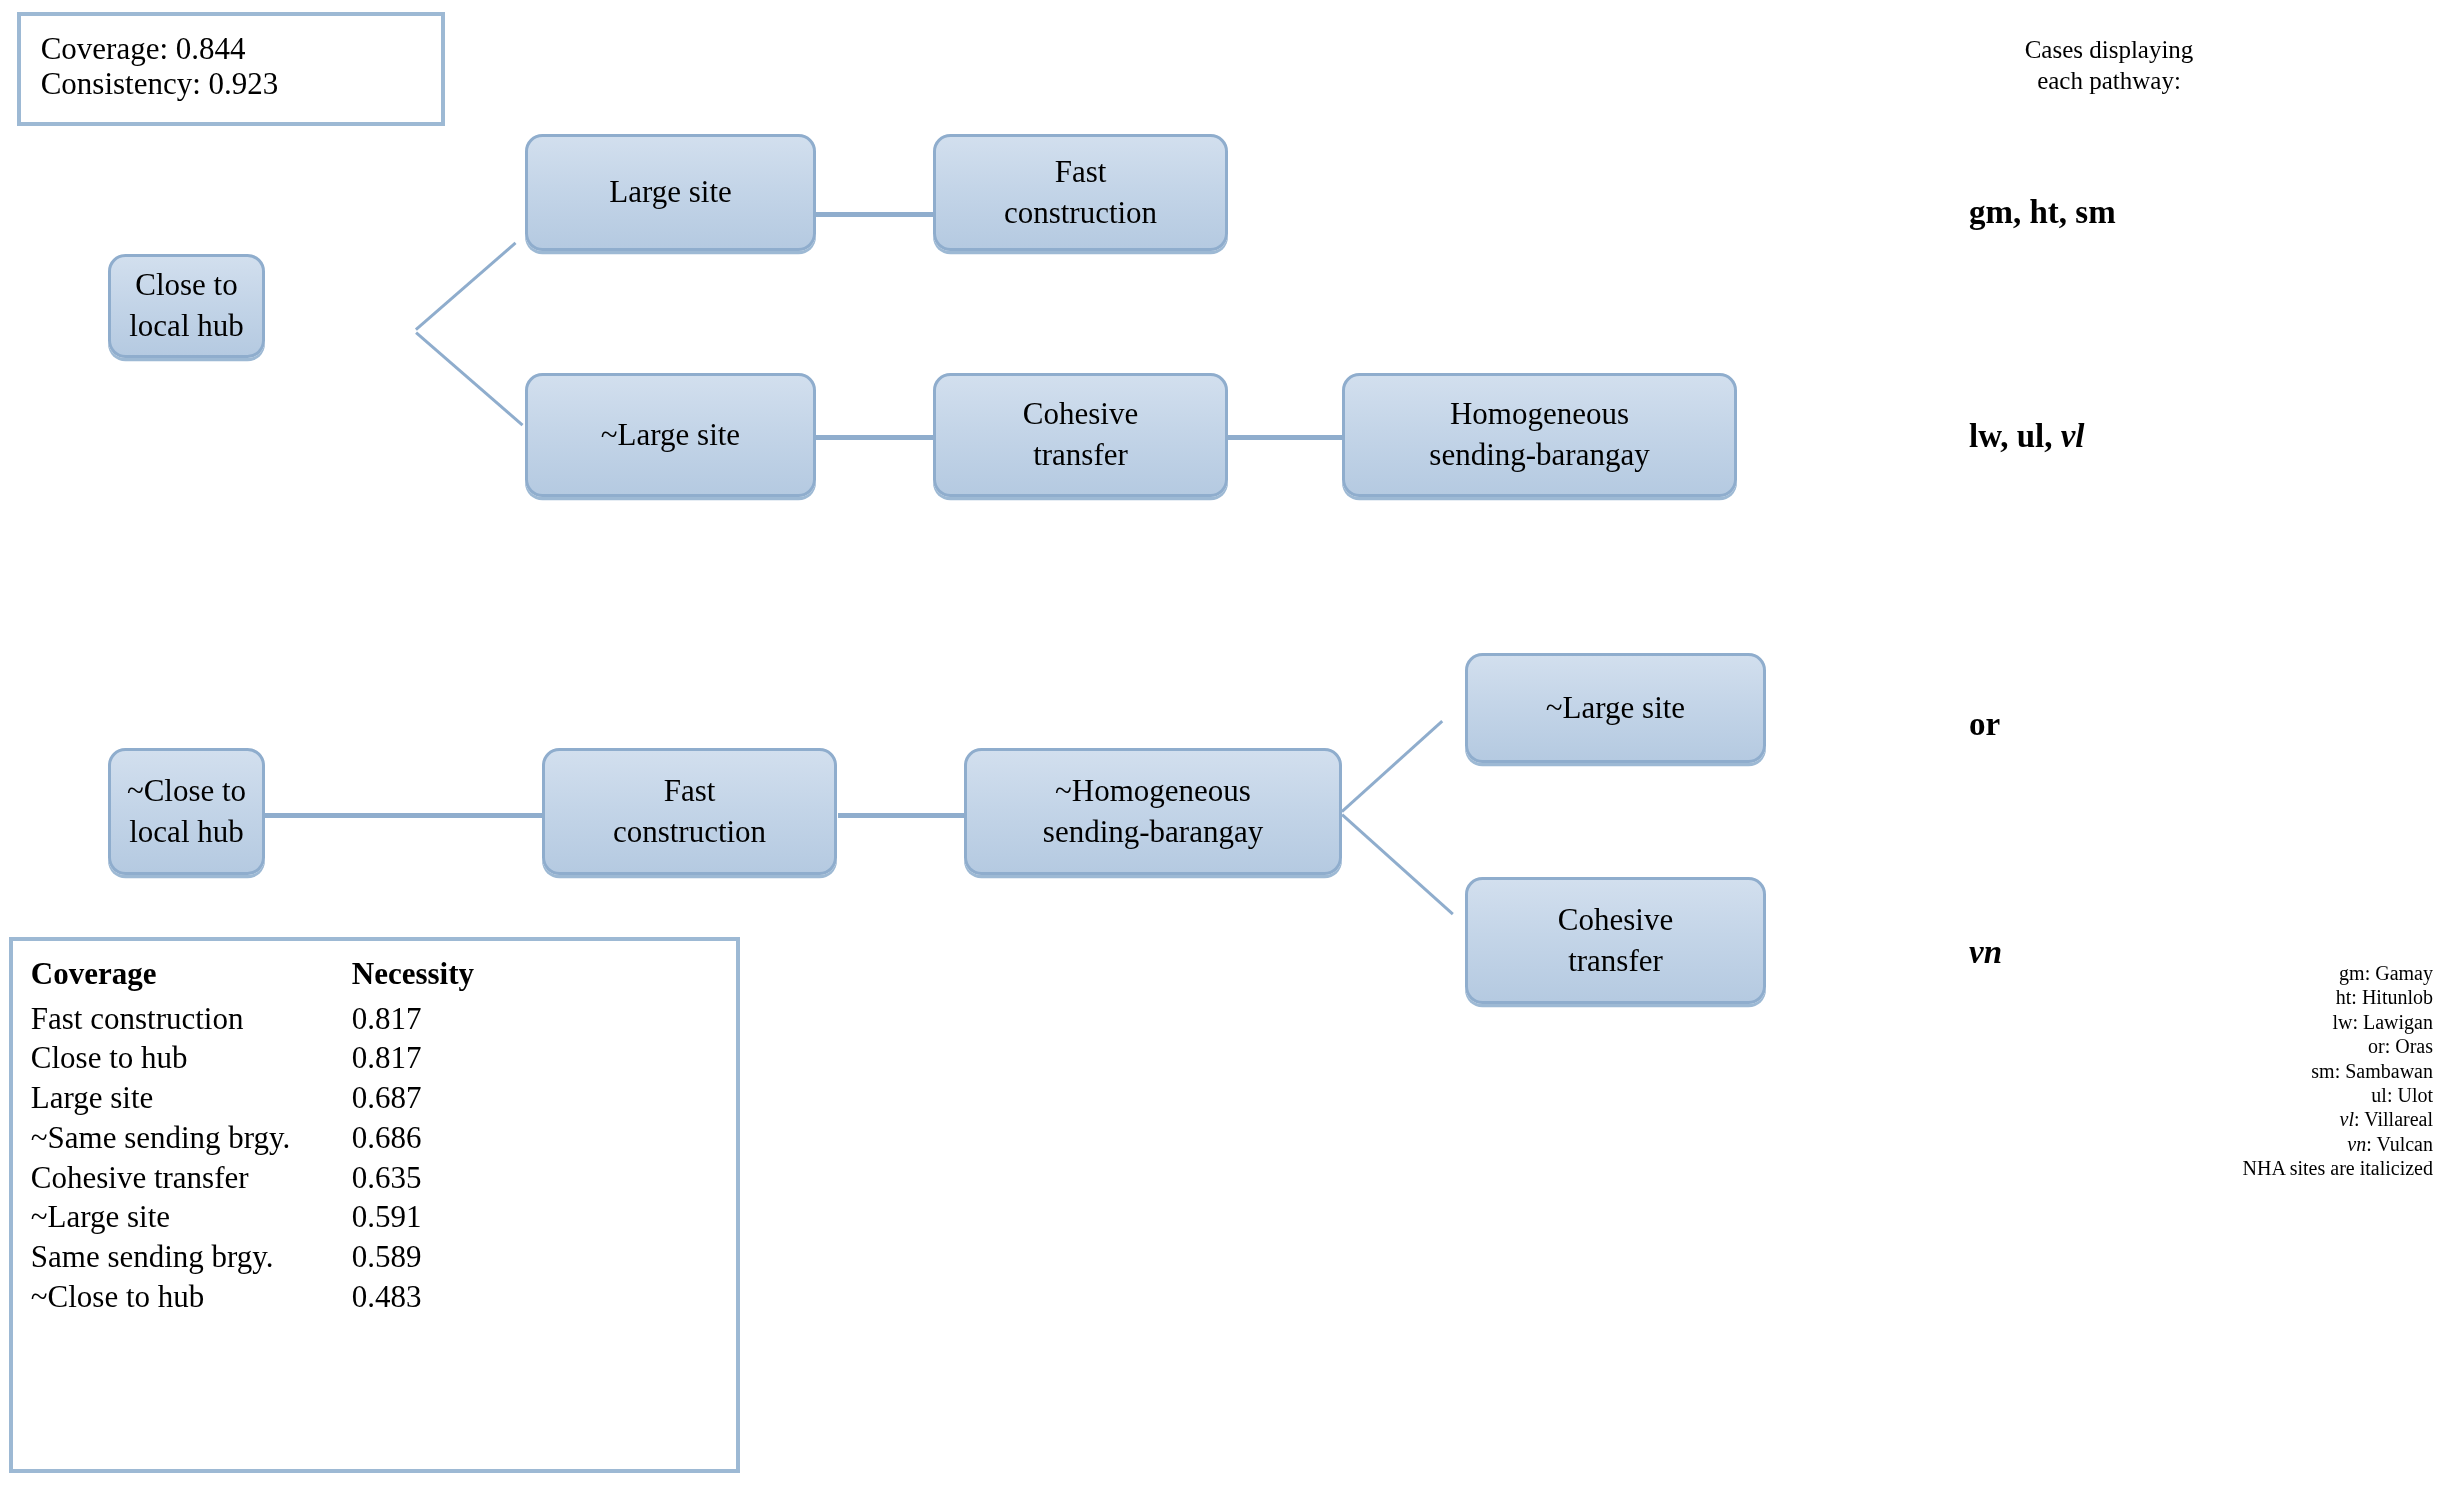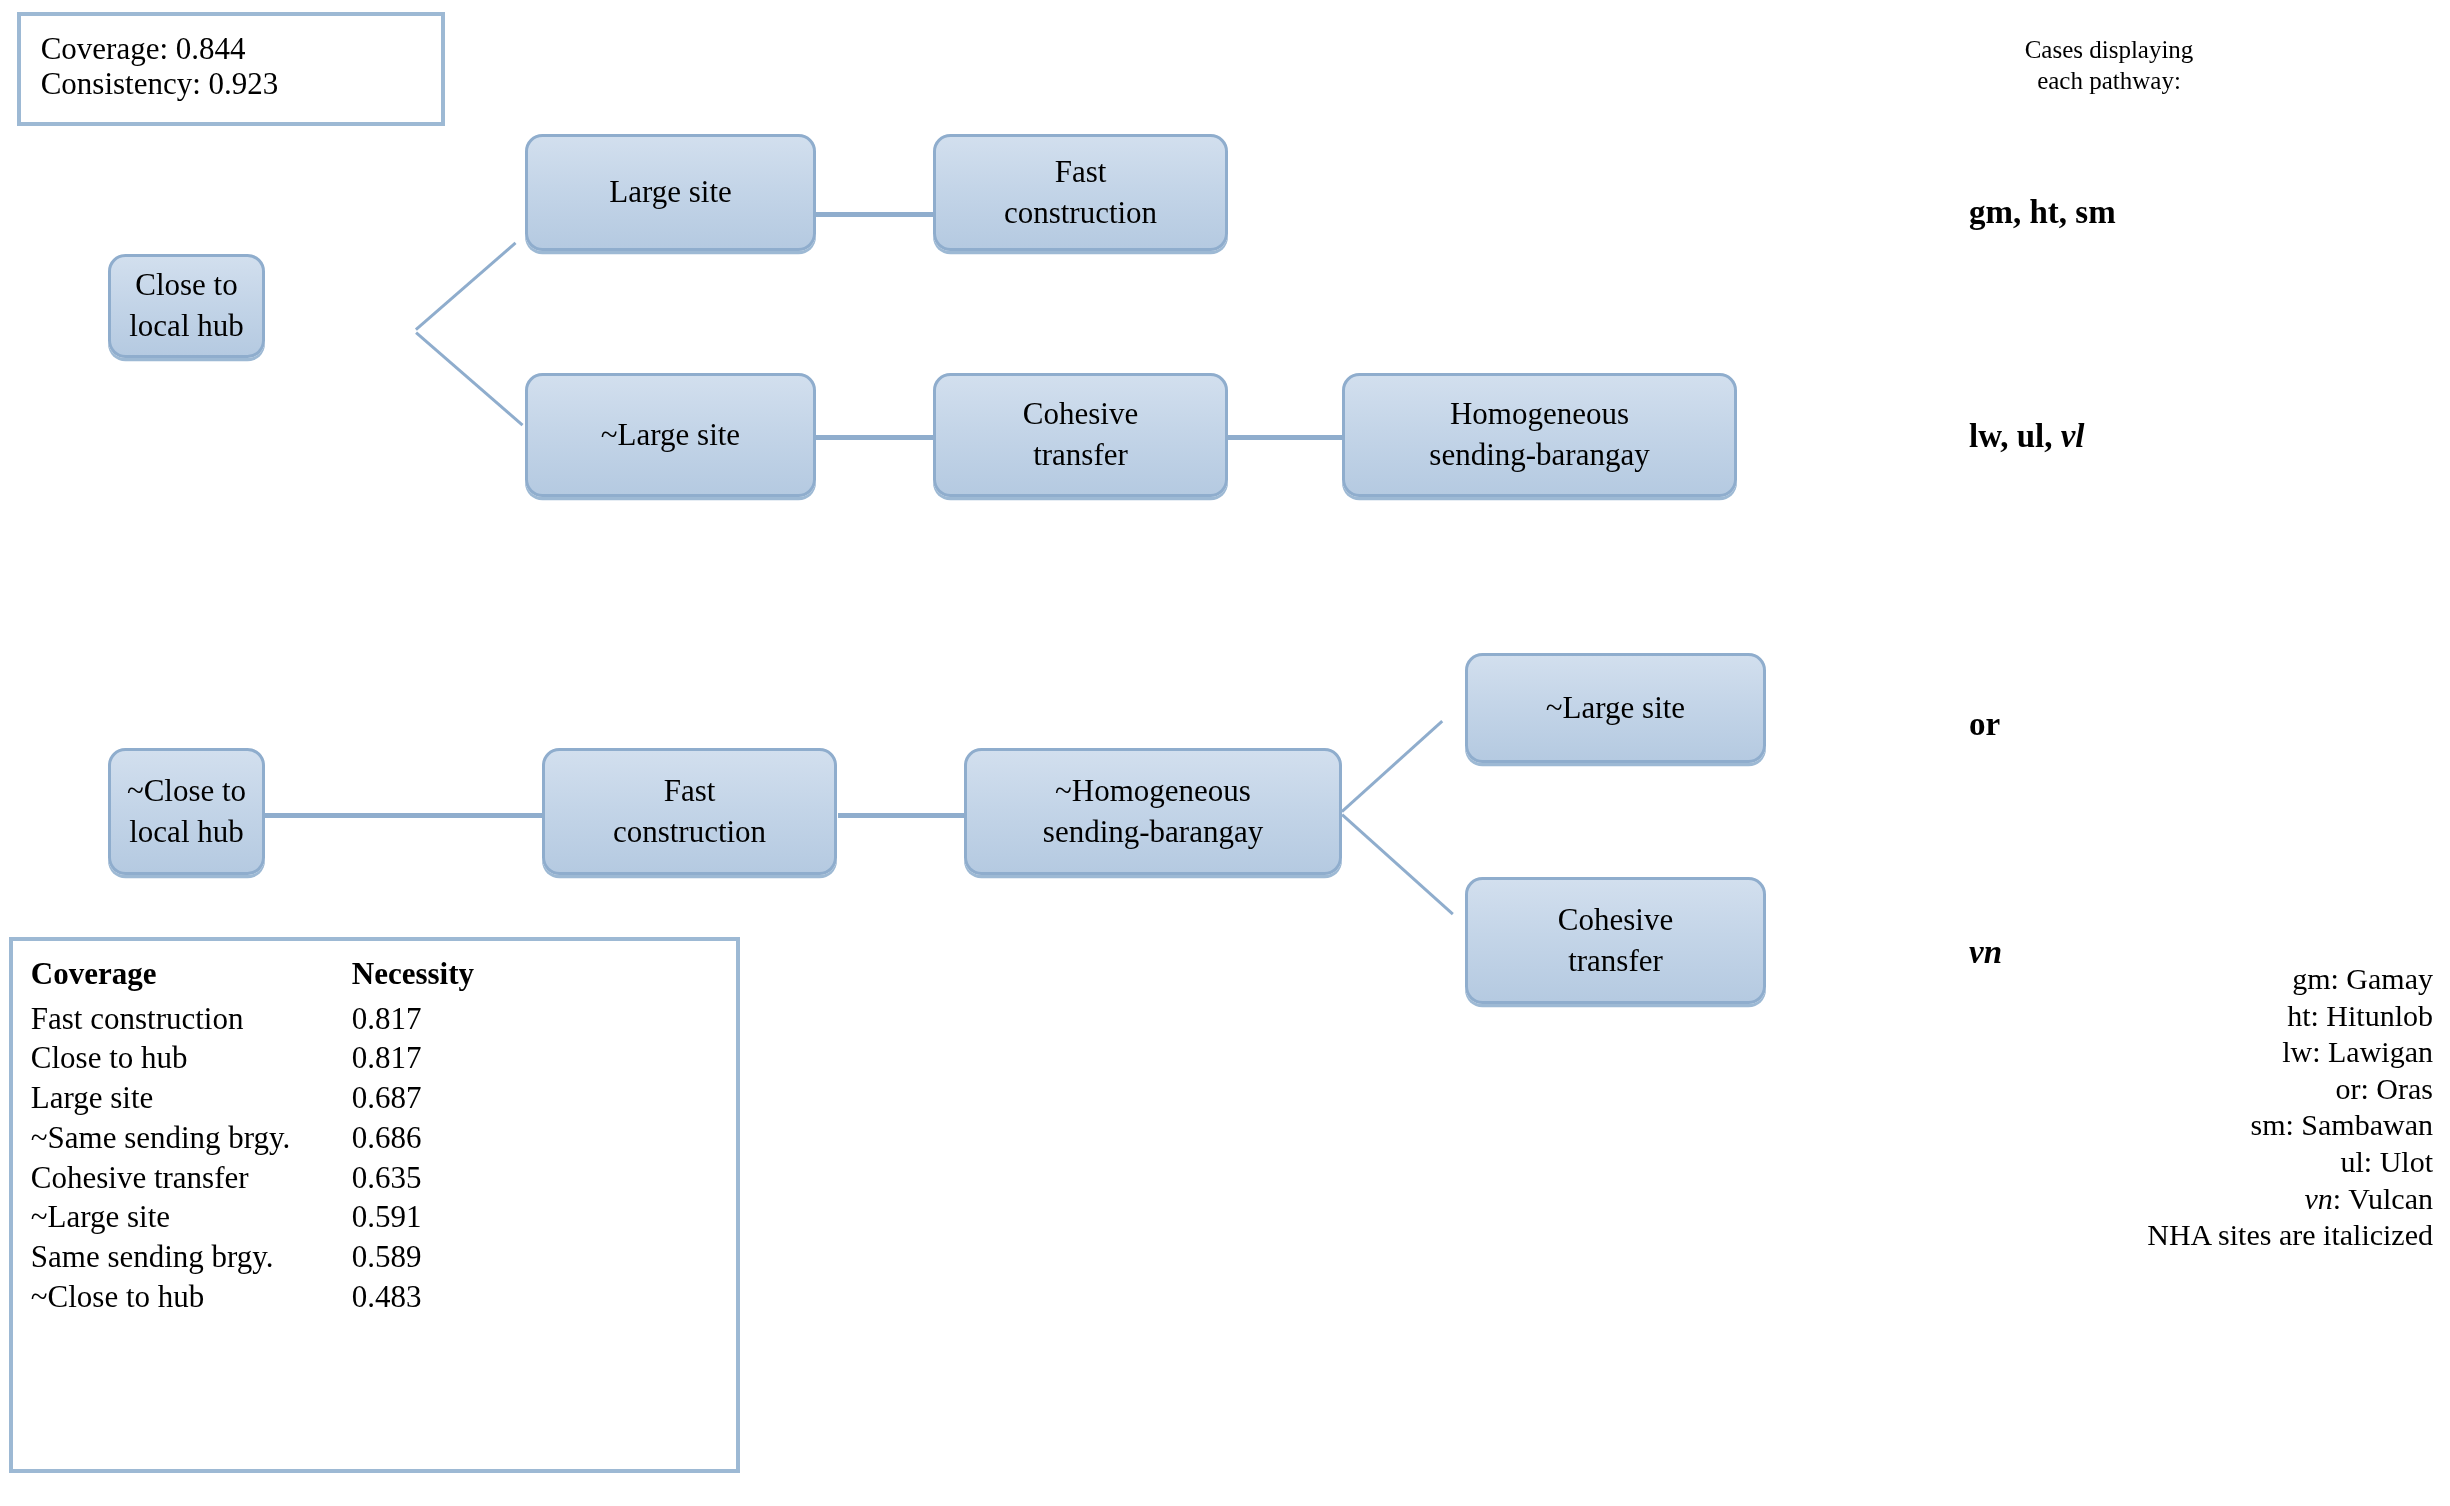--- a/index.html
+++ b/index.html
@@ -40,21 +40,21 @@
   }
   .ntable th{font-weight:bold;padding-bottom:13.4px;}
   .ntable .c-cond{width:321px;padding-left:17.4px;}
   .ntable .c-nec{width:auto;}
 
   
   .caption{position:absolute;font-size:25px;line-height:1.22;text-align:center;}
   .pathcase{position:absolute;font-size:33px;font-weight:bold;white-space:nowrap;}
   .pathcase i{font-style:italic;}
 
-  .legend{position:absolute;text-align:right;font-size:30px;line-height:1.22;}
+  .legend{position:absolute;text-align:right;font-size:20px;line-height:1.22;}
   .legend div{white-space:nowrap;}
   .legend i{font-style:italic;}
   .legend .note{}
 </style>
 </head>
 <body>
 
 <div class="infobox" style="left:10.7px;top:12px;width:428px;height:114px;padding:16px 0 0 20px;margin-left:6px;">
   <div class="cov-line">Coverage: 0.844</div>
   <div class="cov-line">Consistency: 0.923</div>
@@ -220,17 +220,20 @@
   <div>
     <span>or</span><span>: </span><span>Oras</span>
   </div>
   <div>
     <span>sm</span><span>: </span><span>Sambawan</span>
   </div>
   <div>
     <span>ul</span><span>: </span><span>Ulot</span>
   </div>
   <div>
+    <i>vl</i><span>: </span><span>Villareal</span>
+  </div>
+  <div>
     <i>vn</i><span>: </span><span>Vulcan</span>
   </div>
   <div class="note">NHA sites are italicized</div>
 </div>
 
 
 </body></html>

